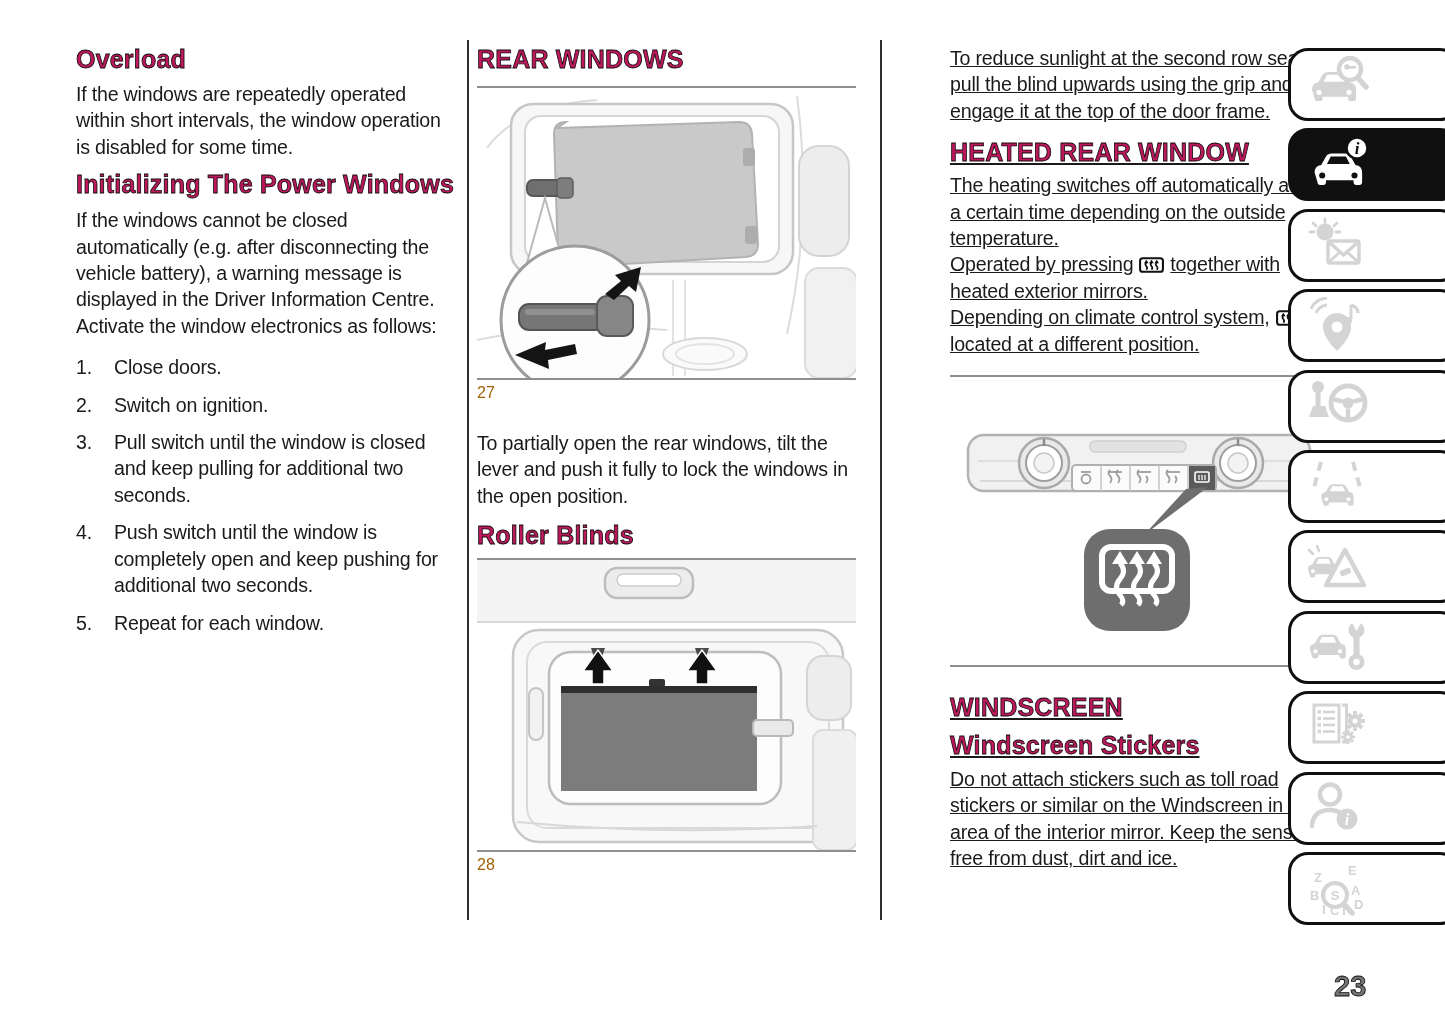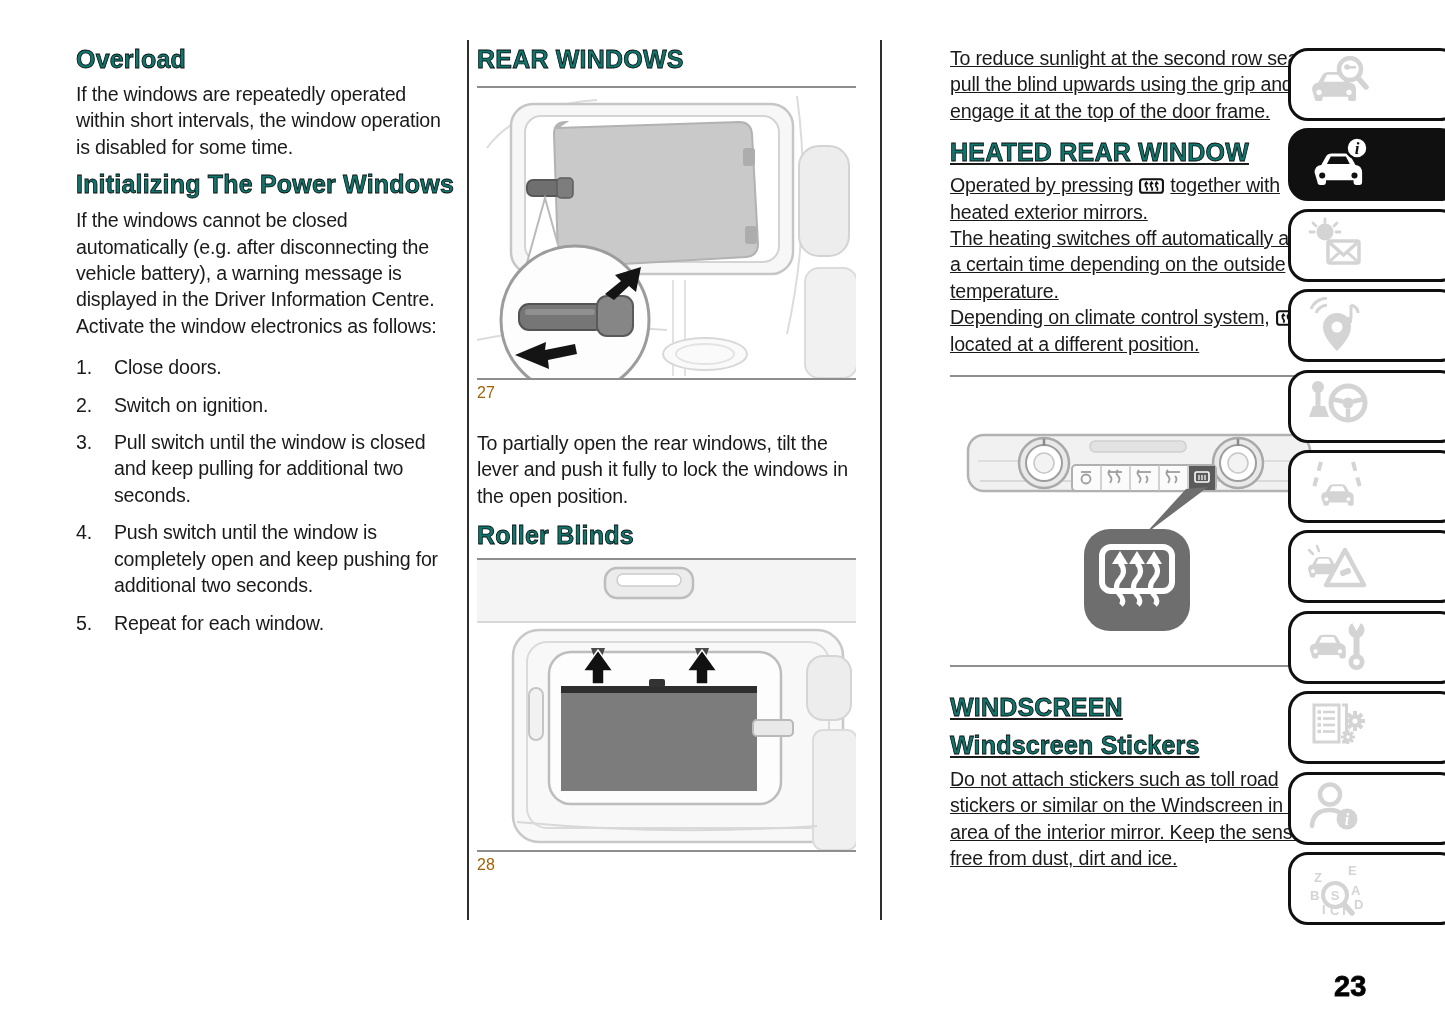--- a/index.html
+++ b/index.html
@@ -7,21 +7,21 @@
     width:1445px;height:1018px;position:relative;overflow:hidden;background:#ffffff;
     font-family:"Liberation Sans", sans-serif;color:#1a1a1a;
   }
   .col{position:absolute;top:40px;padding-top:5px;}
   #col-left{left:76px;width:383px;}
   #col-mid{left:477px;width:379px;}
   #col-right{left:950px;width:380px;text-decoration:underline;}
   .vrule{position:absolute;top:40px;width:2px;height:880px;background:#2e2e2e;}
   #vr1{left:467px;} #vr2{left:880px;}
   .hd{font-size:25px;line-height:28px;margin:0;font-weight:700;letter-spacing:.2px;
-      color:#0f766e;-webkit-text-stroke:.8px #0b0b0b;}
+      color:#be185d;-webkit-text-stroke:.8px #0b0b0b;}
   p.body{font-size:19.6px;line-height:26.4px;margin:0;letter-spacing:-.2px;}
   .fig{border-top:2px solid #8e8e8e;border-bottom:2px solid #8e8e8e;font-size:0;}
   .figcap{font-size:16px;line-height:19px;margin:3px 0 0 0;color:#a16207;letter-spacing:0;}
   
   #ov-body{margin-top:8px;}
   #init-hd{margin-top:10px;}
   #init-b1{margin-top:9px;}
   ol.steps{list-style:none;margin:15px 0 0 0;padding:0;counter-reset:st;}
   ol.steps li{counter-increment:st;position:relative;padding-left:38px;margin-bottom:11px;
       font-size:19.6px;line-height:26.4px;letter-spacing:-.2px;}
@@ -34,21 +34,21 @@
   #fig29{margin-top:18px;}
   #ws-hd{margin-top:26px;} #ws-sub{margin-top:10px;} #ws-body{margin-top:7px;}
   .hrw{width:27px;height:21px;vertical-align:-4px;margin:0 5px;}
   
   .sidebar{position:absolute;left:1288px;top:48px;}
   .tab{width:172px;height:73px;box-sizing:border-box;border:3.5px solid #101010;
       border-radius:20px;background:#fff;margin-bottom:7.4px;display:flex;align-items:center;cursor:pointer;}
   .tab.active{background:#101010;}
   .tab svg{margin-left:13px;}
   .pagenum{position:absolute;left:1334px;top:970px;font-size:29px;font-weight:700;
-      color:#000000;-webkit-text-stroke:.8px #0b0b0b;}
+      color:#737373;-webkit-text-stroke:.8px #0b0b0b;}
 </style>
 </head>
 <body>
 
 <div class="vrule" id="vr1"></div>
 <div class="vrule" id="vr2"></div>
 
 <div class="col" id="col-left">
   <h2 class="hd">Overload</h2>
   <p class="body" id="ov-body">If the windows are repeatedly operated within short intervals, the window operation is disabled for some time.</p>
@@ -127,36 +127,36 @@
     </svg>
   </div>
   <p class="figcap">28</p>
 </div>
 
 <div class="col" id="col-right">
   <p class="body">To reduce sunlight at the second row seats, pull the blind upwards using the grip and engage it at the top of the door frame.</p>
 
   <h1 class="hd" id="hrw-hd">HEATED REAR WINDOW</h1>
 
+  <p class="body">The heating switches off automatically after a certain time depending on the outside temperature.</p>
+
   <p class="body"><span>Operated by pressing</span><svg class="hrw" viewBox="0 0 26 20">
         <rect x="2" y="4" width="22" height="13" rx="2.5" fill="none" stroke="#111" stroke-width="2"></rect>
         <g stroke="#111" stroke-width="1.6" fill="none">
           <path d="M8 15 q1.7 -1.7 0 -3.4 q-1.7 -1.7 0 -3.4"></path>
           <path d="M13 15 q1.7 -1.7 0 -3.4 q-1.7 -1.7 0 -3.4"></path>
           <path d="M18 15 q1.7 -1.7 0 -3.4 q-1.7 -1.7 0 -3.4"></path>
         </g>
         <g fill="#111">
           <path d="M8 5.5 l2.2 3.4 h-4.4 z"></path>
           <path d="M13 5.5 l2.2 3.4 h-4.4 z"></path>
           <path d="M18 5.5 l2.2 3.4 h-4.4 z"></path>
         </g>
       </svg><span>together with heated exterior mirrors.</span></p>
 
-  <p class="body">The heating switches off automatically after a certain time depending on the outside temperature.</p>
-
   <p class="body"><span>Depending on climate control system,</span><svg class="hrw" viewBox="0 0 26 20">
         <rect x="2" y="4" width="22" height="13" rx="2.5" fill="none" stroke="#111" stroke-width="2"></rect>
         <g stroke="#111" stroke-width="1.6" fill="none">
           <path d="M8 15 q1.7 -1.7 0 -3.4 q-1.7 -1.7 0 -3.4"></path>
           <path d="M13 15 q1.7 -1.7 0 -3.4 q-1.7 -1.7 0 -3.4"></path>
           <path d="M18 15 q1.7 -1.7 0 -3.4 q-1.7 -1.7 0 -3.4"></path>
         </g>
         <g fill="#111">
           <path d="M8 5.5 l2.2 3.4 h-4.4 z"></path>
           <path d="M13 5.5 l2.2 3.4 h-4.4 z"></path>

